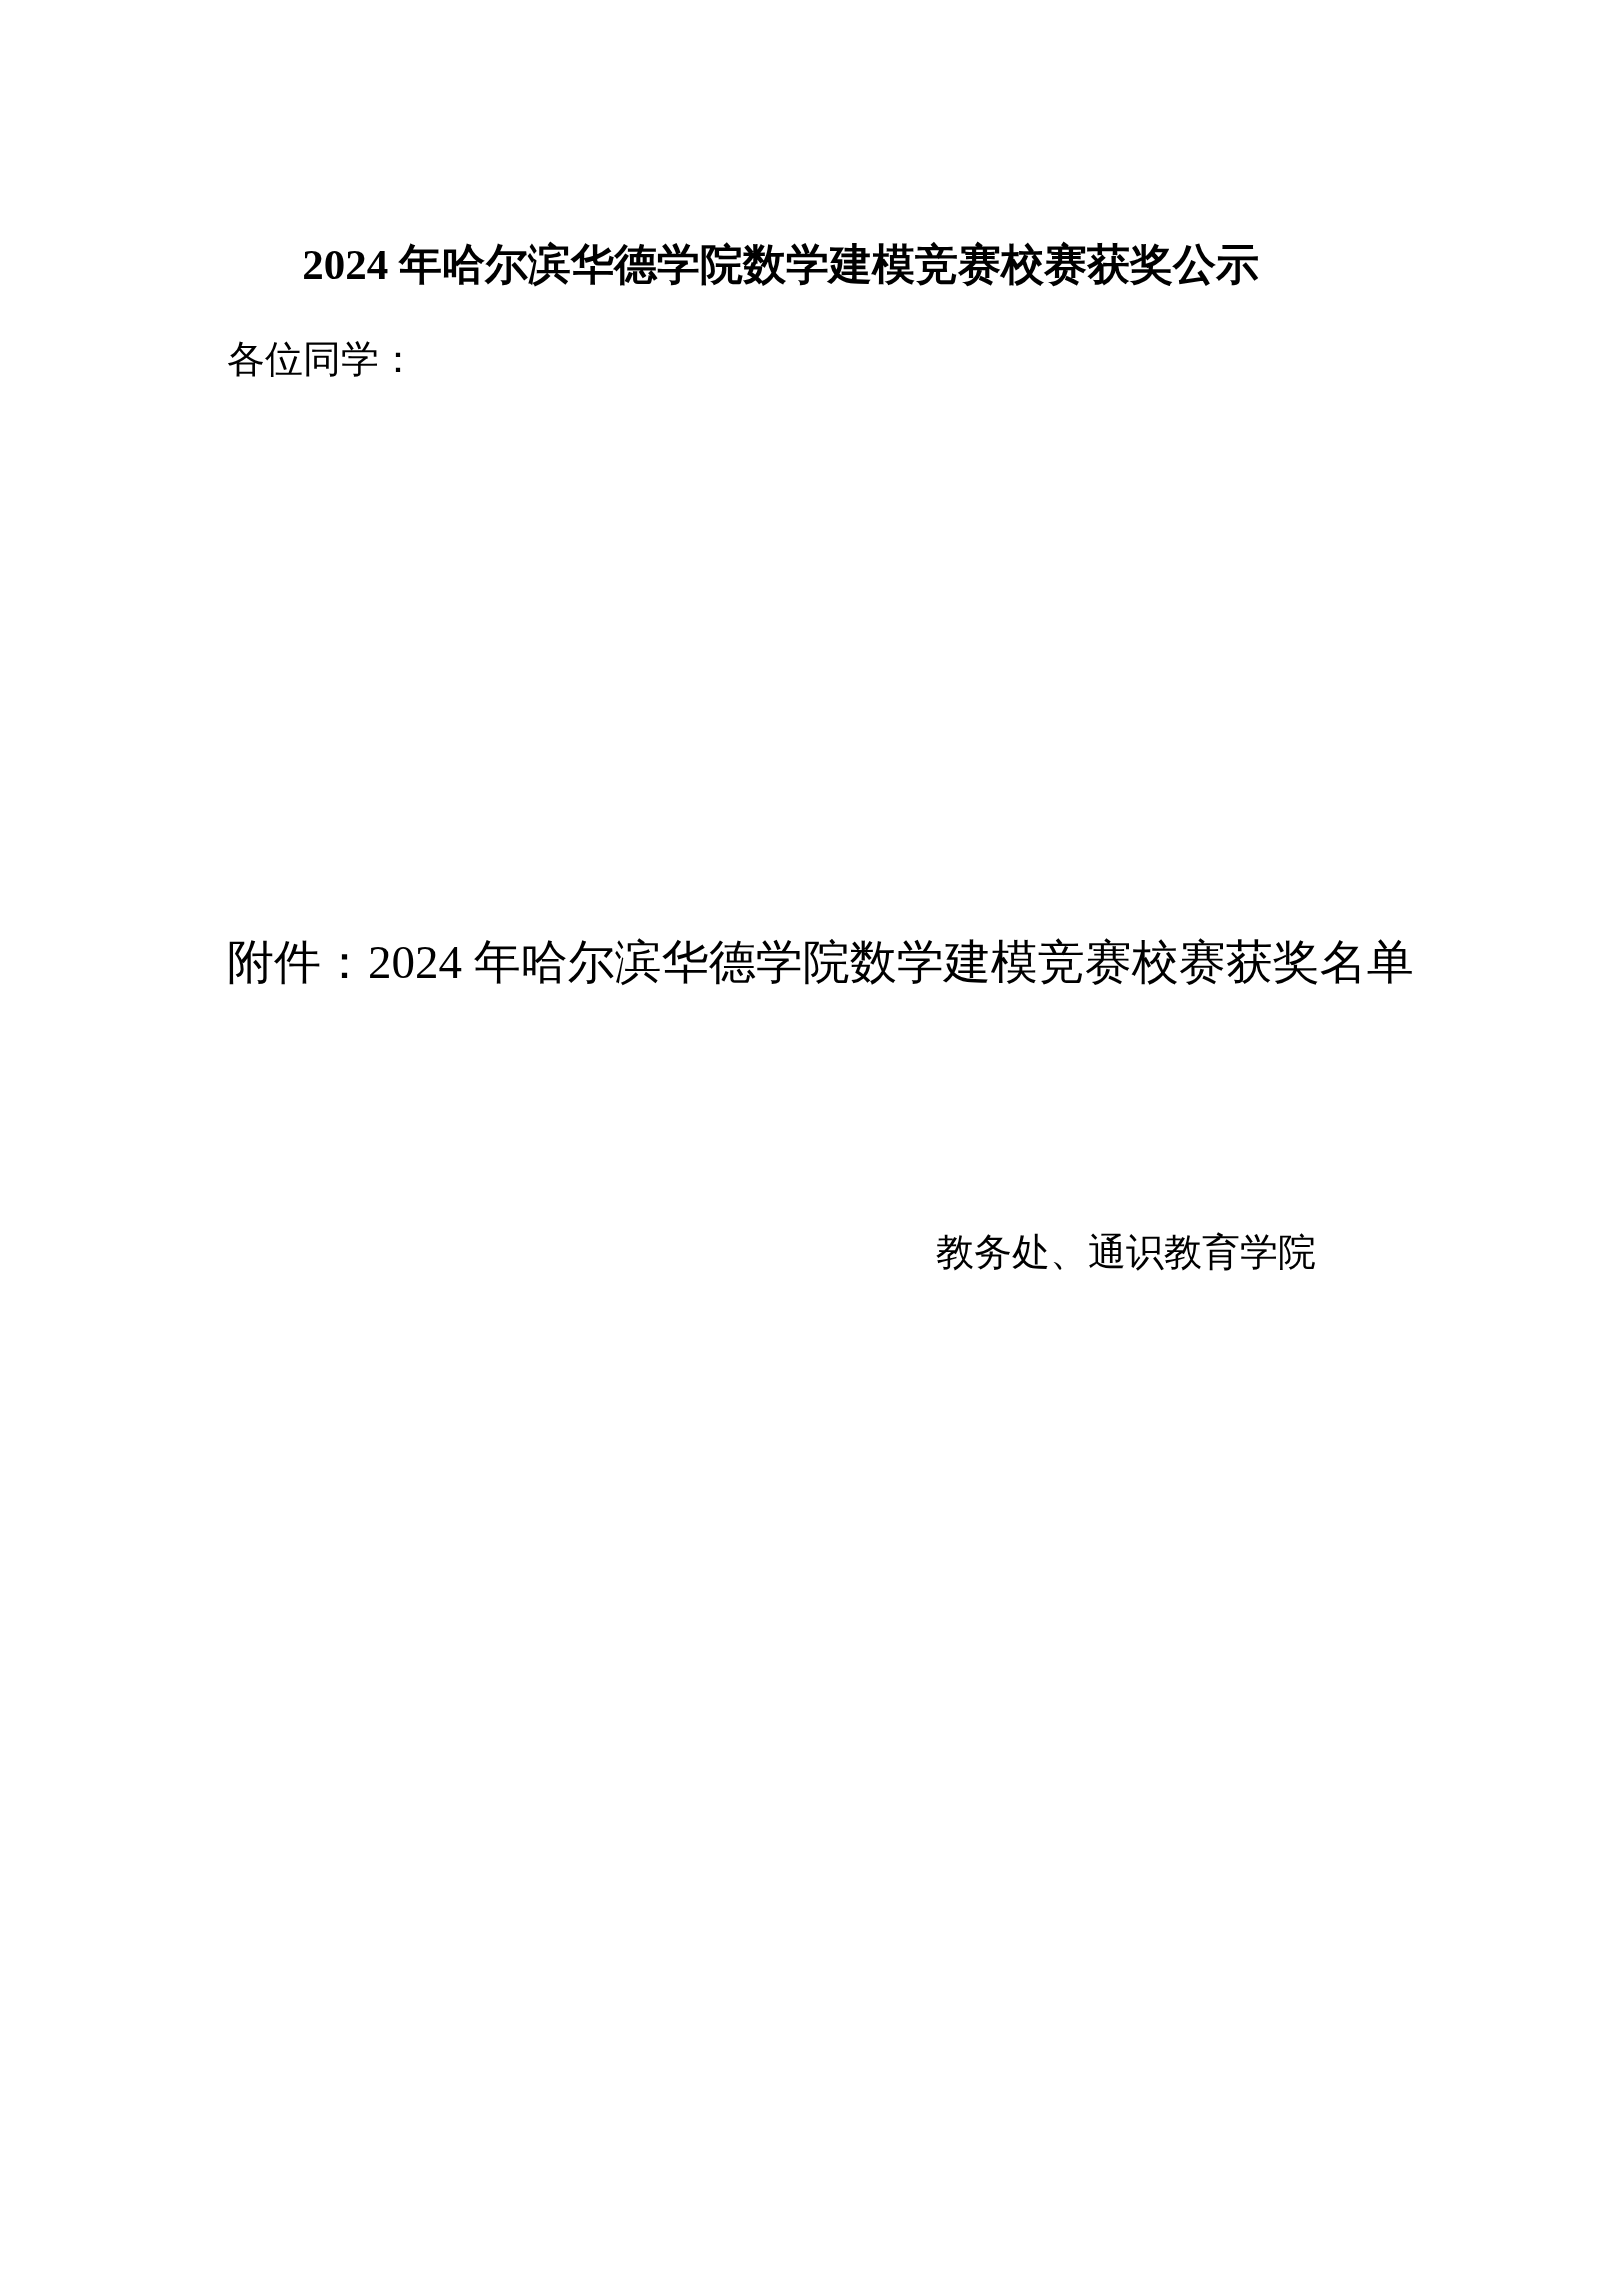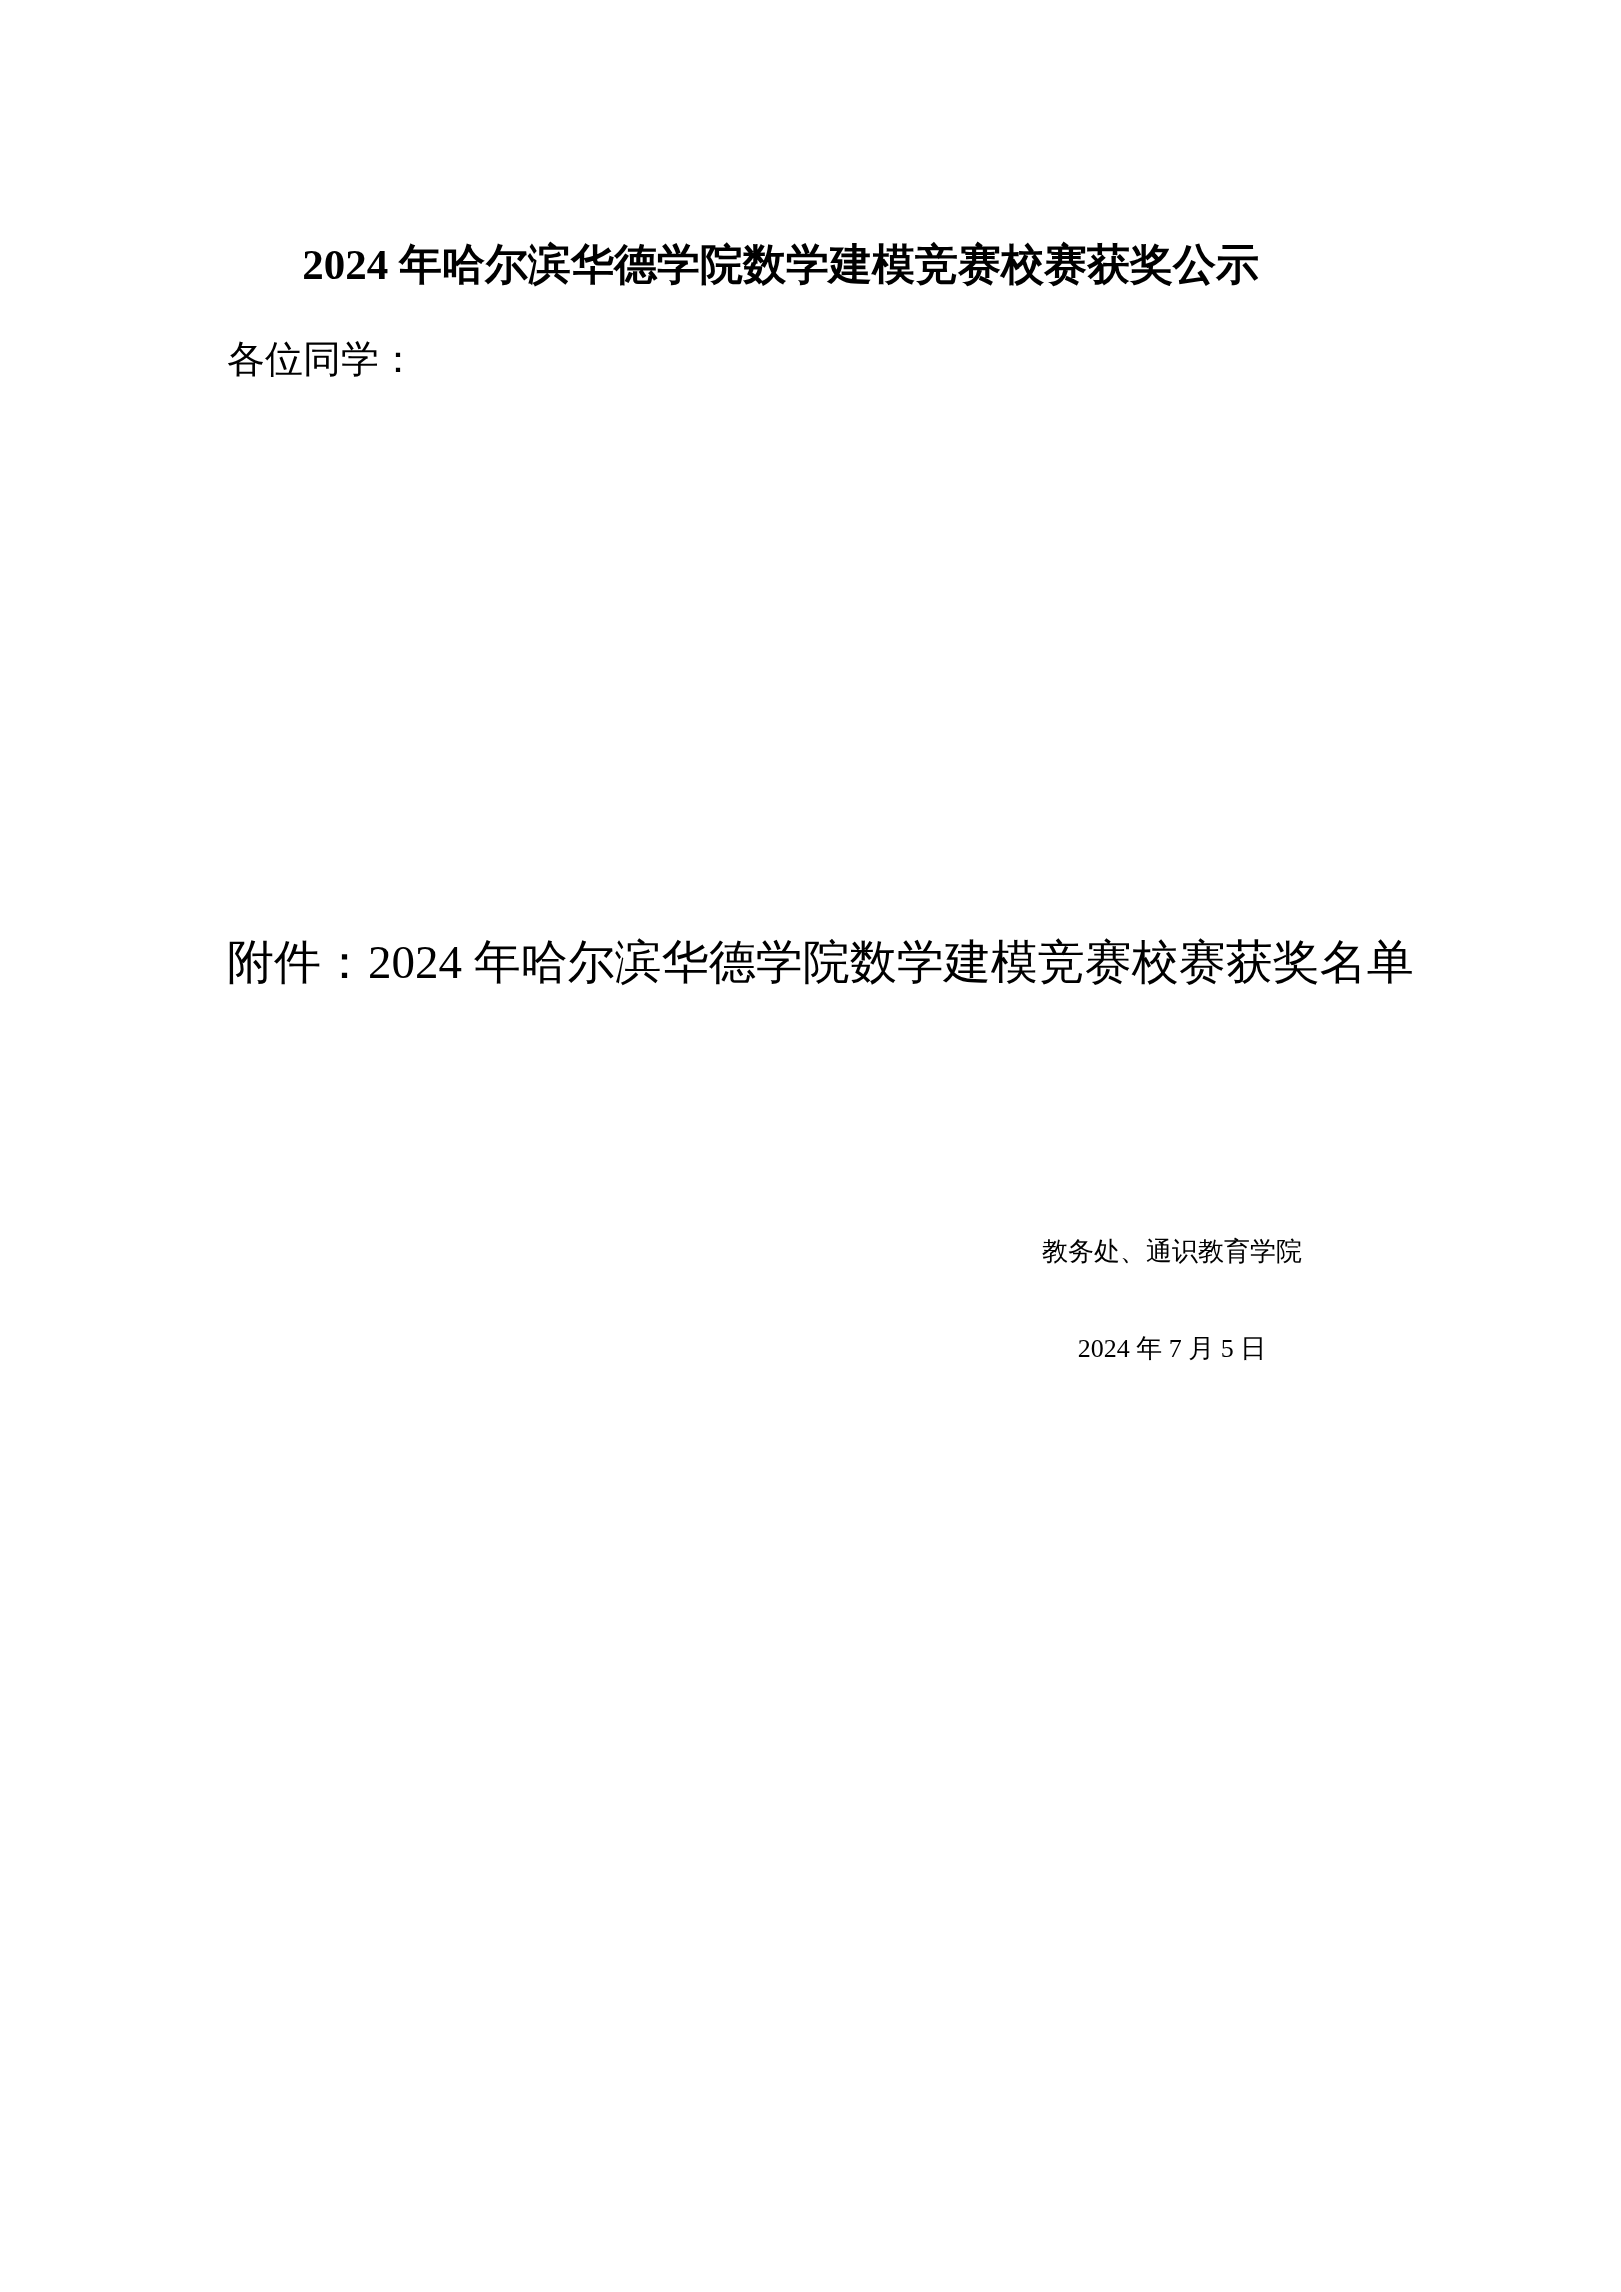--- a/index.html
+++ b/index.html
@@ -50,41 +50,40 @@
     position: absolute;
     top: 925px;
     left: 227px;
     margin: 0;
     font-size: 47px;
     line-height: 74px;
   }
   .signature {
     position: absolute;
     top: 1215px;
-    left: 980px;
+    left: 932px;
     width: 384px;
-    text-align: center;
-    font-size: 26px;
+    text-align: right;
+    font-size: 38px;
     line-height: 74px;
   }
   .sig-date {
     margin-top: 22.5px;
   }
 </style>
 </head>
 <body>
 
 <div class="page">
 
   <h1 class="doc-title">2024 年哈尔滨华德学院数学建模竞赛校赛获奖公示</h1>
 
   <p class="salutation">各位同学：</p>
 
 
   <p class="attachment">附件：2024 年哈尔滨华德学院数学建模竞赛校赛获奖名单</p>
 
   <div class="signature">
     <div class="sig-issuer">教务处、通识教育学院</div>
-    <div class="sig-date">2024 年 7 月 5 日</div>
   </div>
 
 </div>
 
 
 </body></html>

